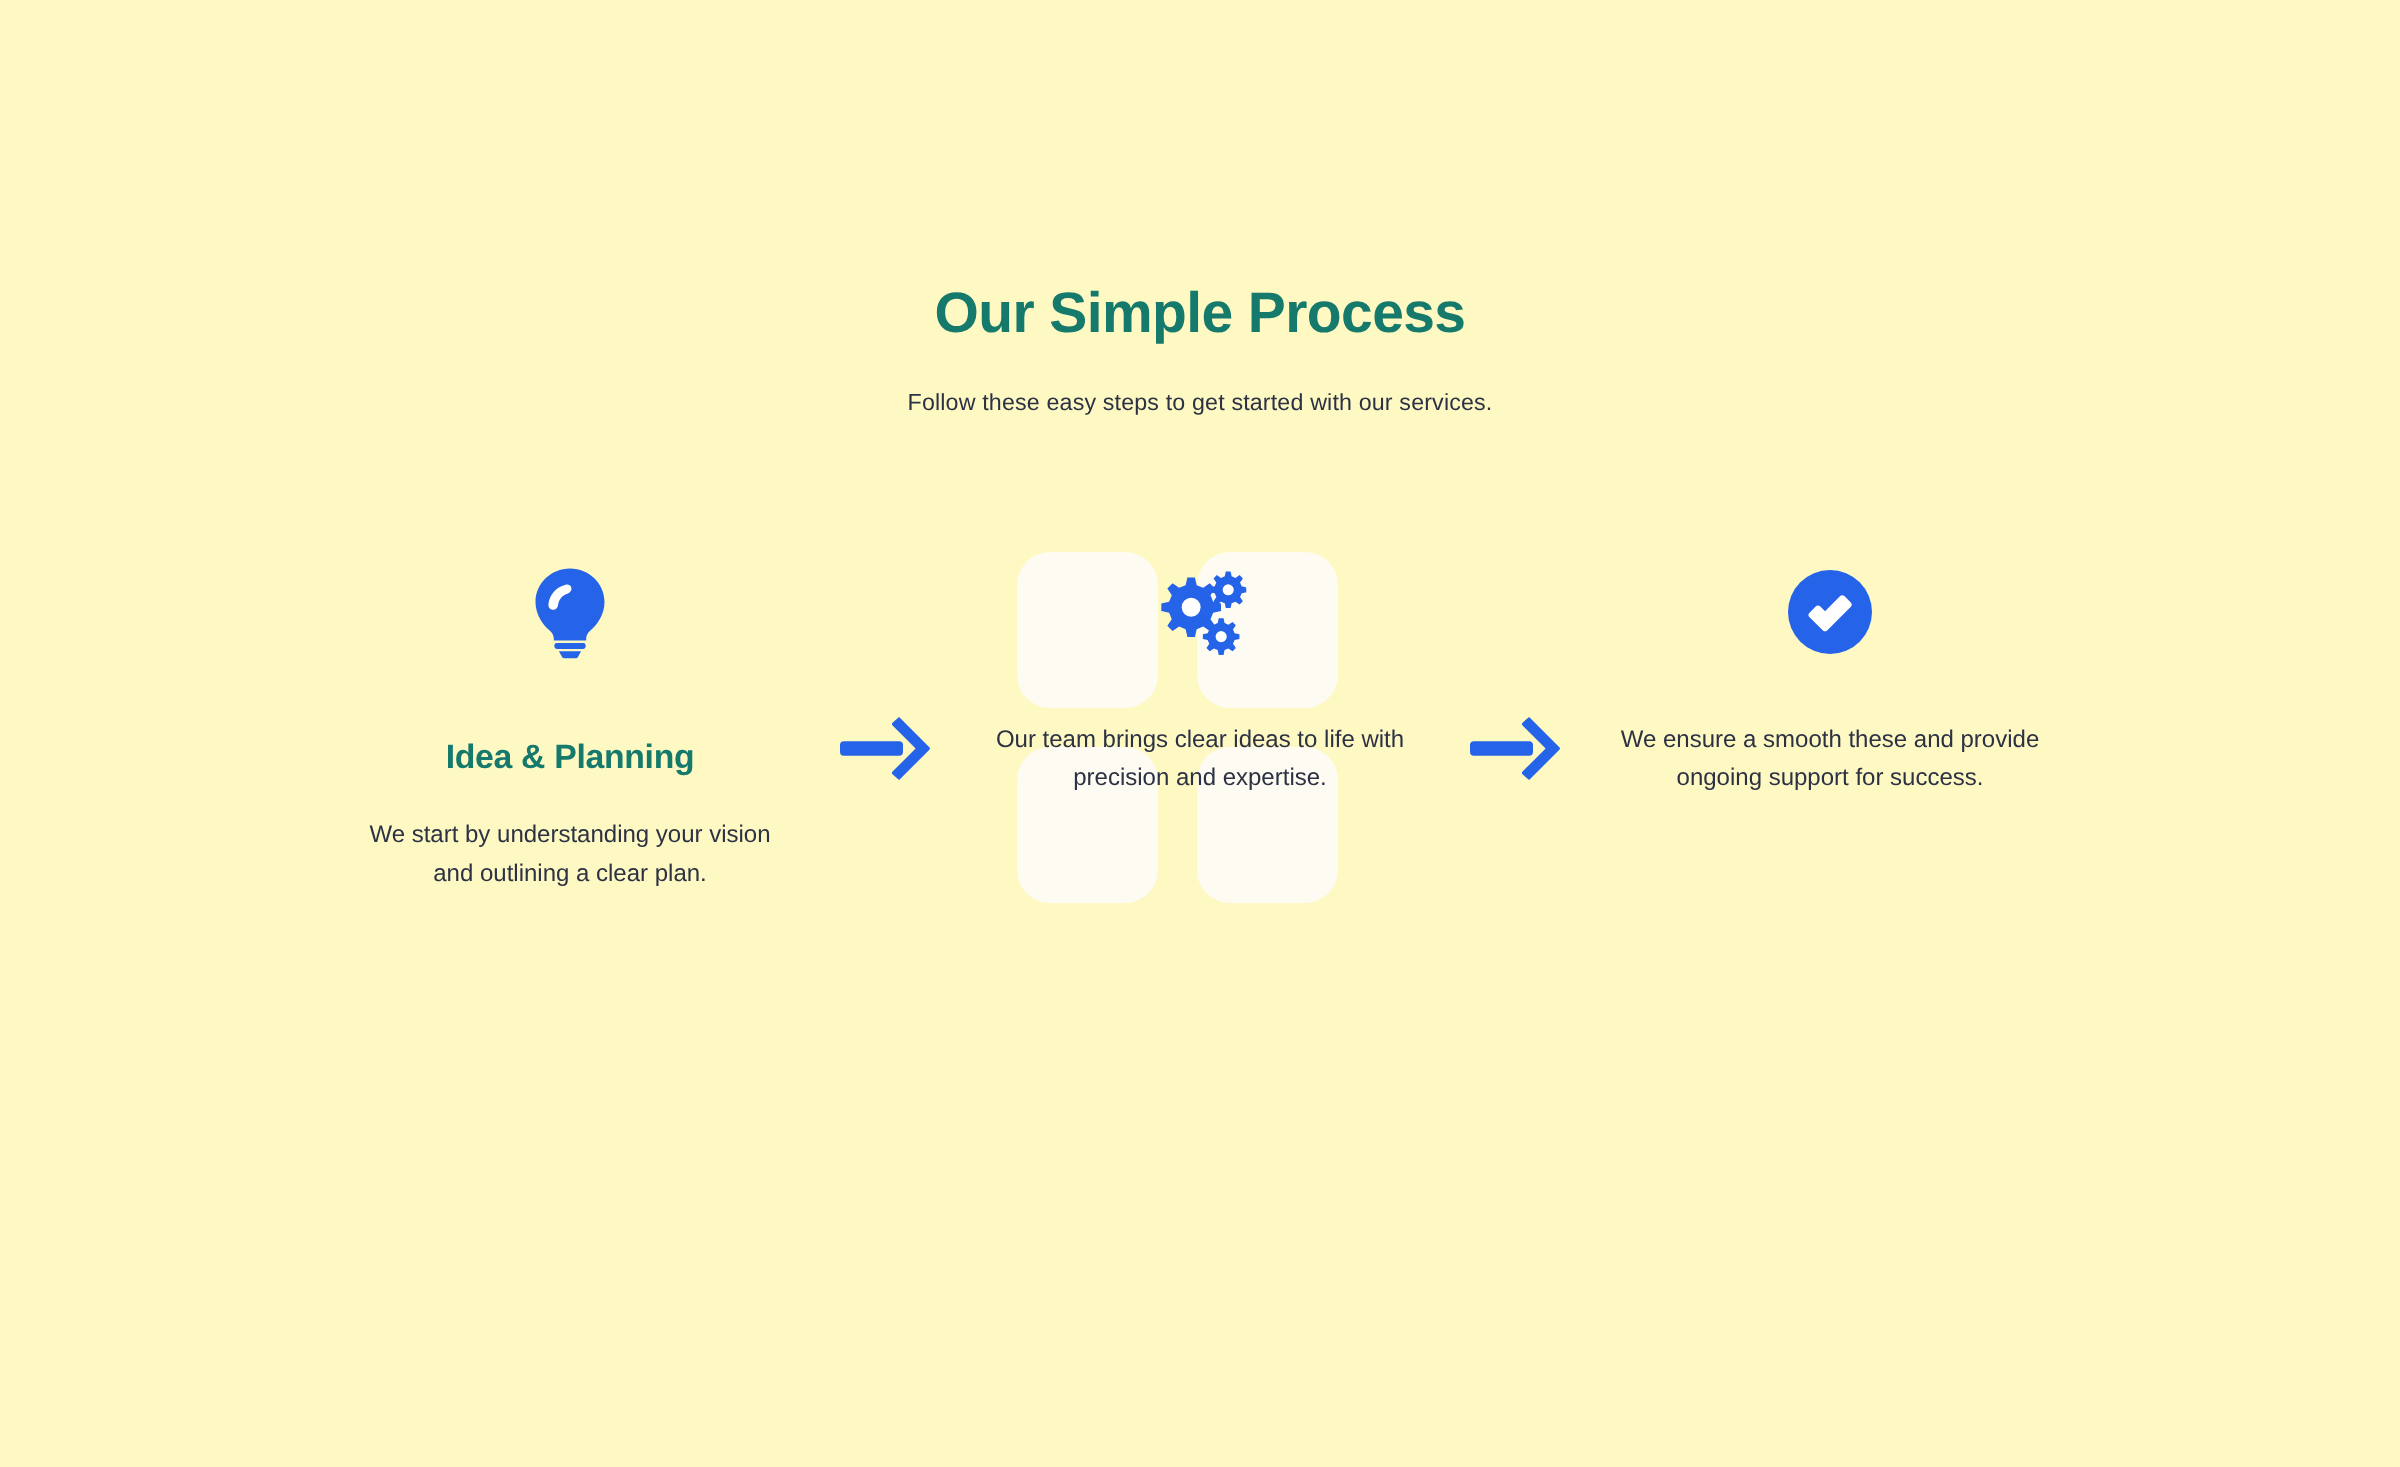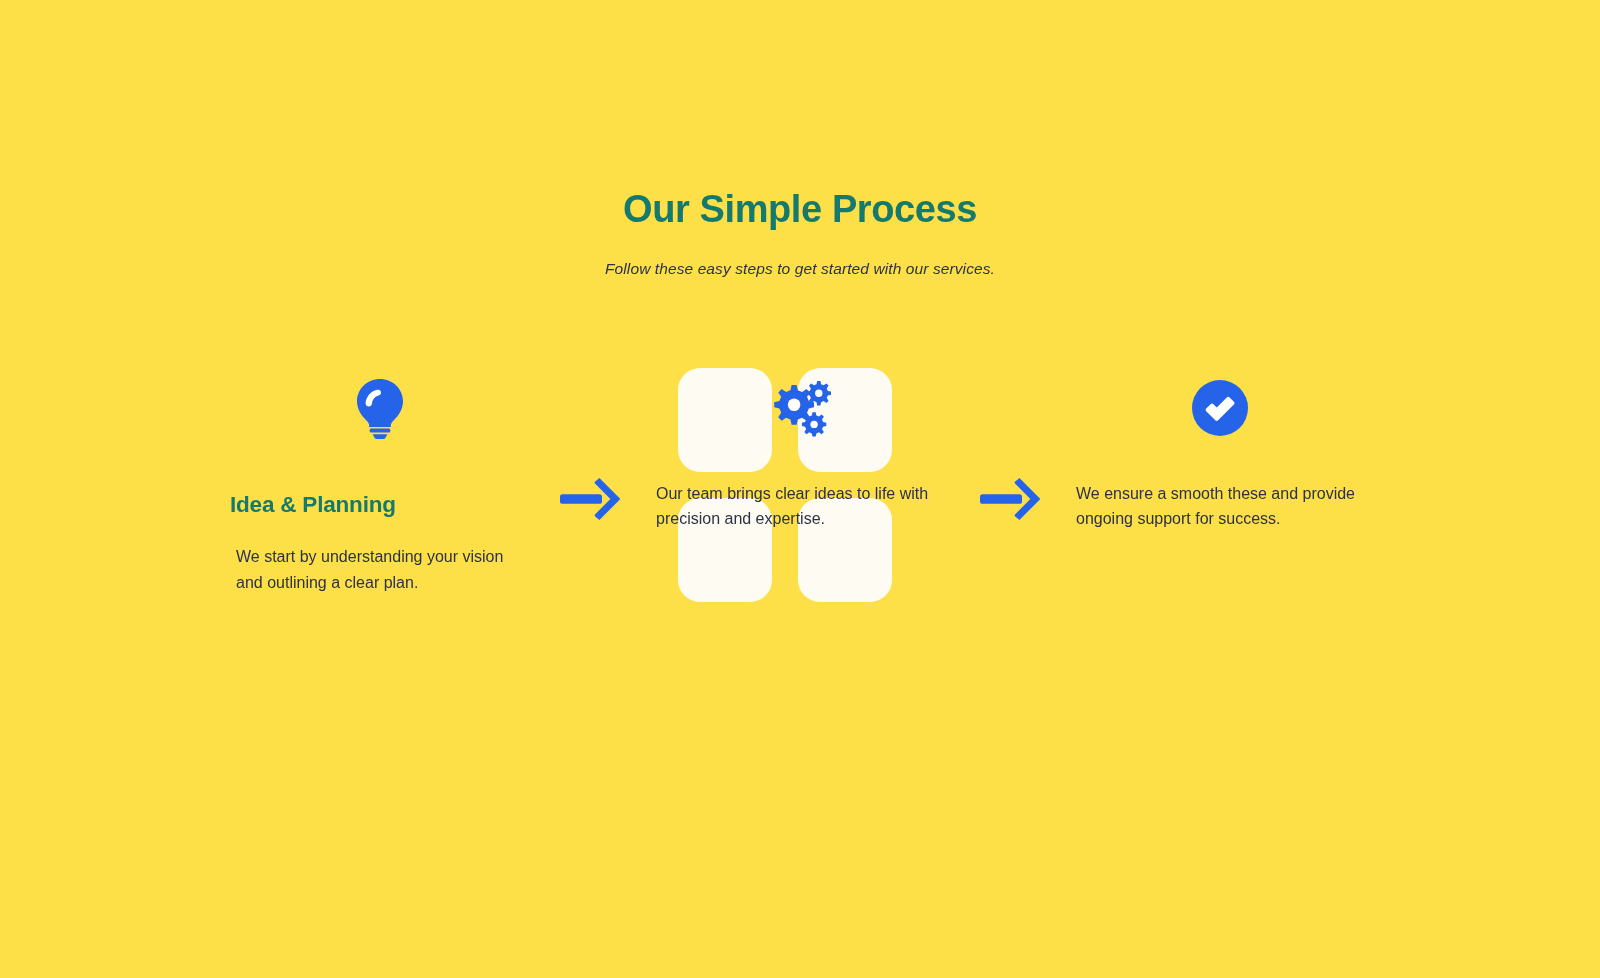--- a/index.html
+++ b/index.html
@@ -10,21 +10,21 @@
     height: 978px;
     background: #ffffff;
     font-family: "Liberation Sans", sans-serif;
     overflow: hidden;
   }
 
   #page {
     position: relative;
     width: 1600px;
     height: 978px;
-    background: #fde047;
+    background: #fef9c3;
   }
 
   
   .header {
     position: absolute;
     left: 0;
     top: 186px;
     width: 1600px;
     text-align: center;
   }
@@ -37,21 +37,20 @@
     line-height: 1.25;
   }
 
   .section-subtitle {
     margin-top: 24px;
     font-size: 15.5px;
     font-weight: normal;
     color: #2c3244;
     letter-spacing: 0.1px;
     line-height: 1.4;
-    font-style: italic;
   }
 
   
   .deco-grid {
     position: absolute;
     left: 678px;
     top: 368px;
     width: 214px;
     height: 222px;
     display: grid;
@@ -71,21 +70,21 @@
     left: 0;
     top: 360px;
     width: 1600px;
     display: flex;
     align-items: flex-start;
     justify-content: center;
   }
 
   .step {
     width: 300px;
-    text-align: left;
+    text-align: center;
     position: relative;
     z-index: 2;
   }
 
   .step-icon {
     height: 96px;
     display: flex;
     align-items: center;
     justify-content: center;
   }

